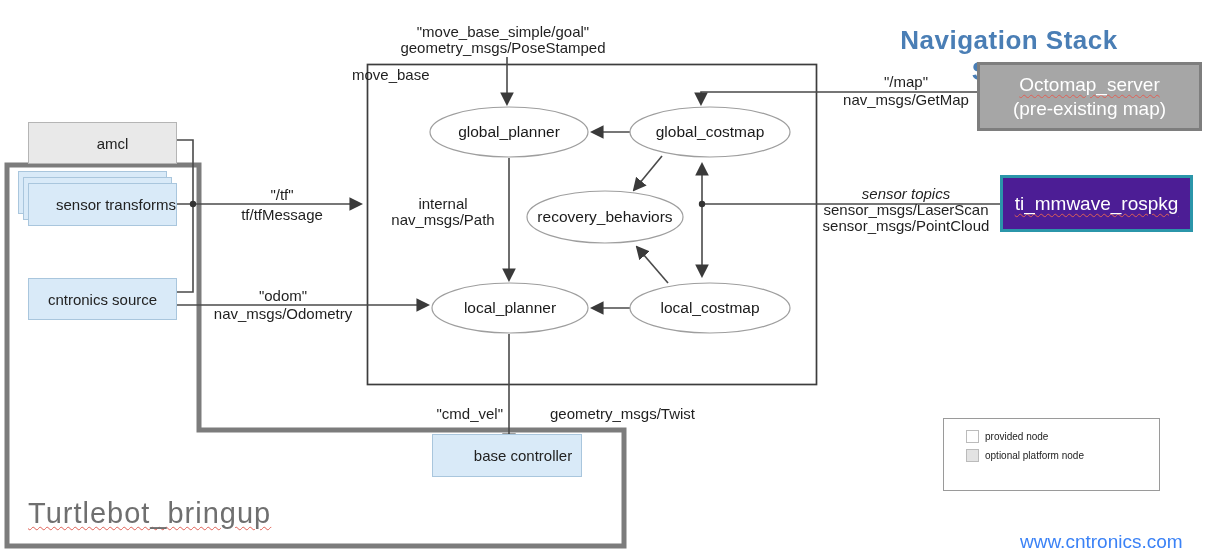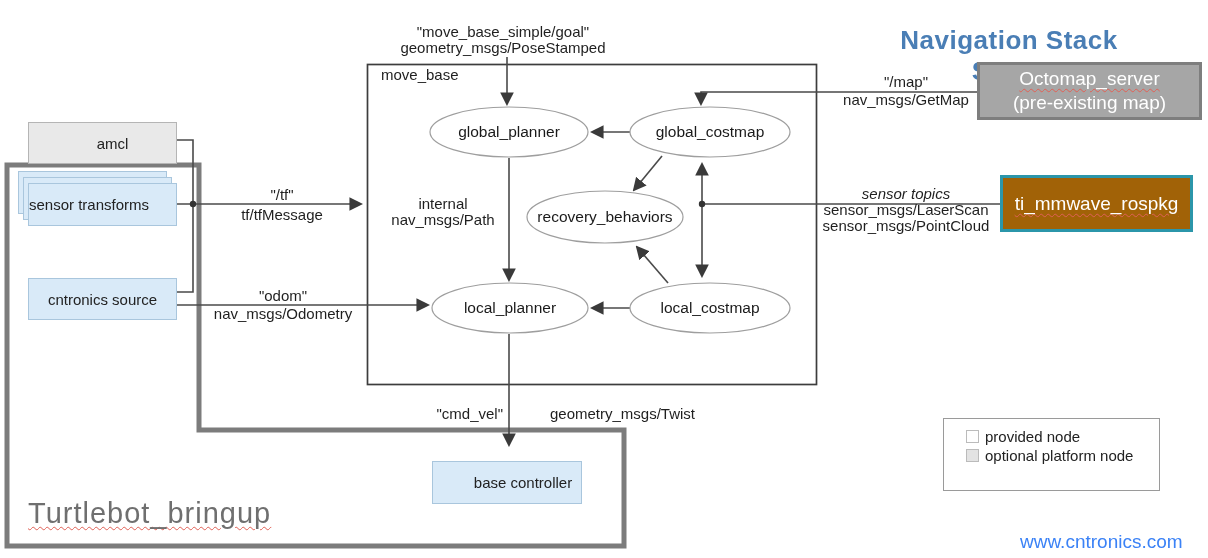--- a/index.html
+++ b/index.html
@@ -20,30 +20,30 @@
     font-size:15px;color:#222;box-sizing:border-box;
   }
   .blue{background:#d9eaf8;border:1px solid #a9c6dd;}
   .gray{background:#e9e9e9;border:1px solid #b5b5b5;}
   .stack-layer{position:absolute;width:149px;height:43px;background:#d9eaf8;border:1px solid #a9c6dd;box-sizing:border-box;}
   .bigbox{
     position:absolute;display:flex;flex-direction:column;align-items:center;justify-content:center;
     color:#ffffff;font-size:19px;line-height:24px;text-align:center;box-sizing:border-box;
   }
   .octomap{background:#a6a6a6;border:3px solid #7e7e7e;}
-  .mmwave{background:#a16207;border:3px solid #2b96aa;}
+  .mmwave{background:#4c1d95;border:3px solid #2b96aa;}
   .squiggle{
     text-decoration-line:underline;text-decoration-style:wavy;
     text-decoration-color:#e06055;text-decoration-thickness:1px;text-underline-offset:3px;
   }
-  .movebase-label{position:absolute;left:381px;top:66px;font-size:15px;color:#1f1f1f;}
+  .movebase-label{position:absolute;left:352px;top:66px;font-size:15px;color:#1f1f1f;}
   .legend{
     position:absolute;left:943px;top:418px;width:217px;height:73px;
     border:1px solid #9a9a9a;background:#ffffff;box-sizing:border-box;
-    padding:8px 0 0 22px;font-size:15px;line-height:19px;color:#222;
+    padding:8px 0 0 22px;font-size:10px;line-height:19px;color:#222;
   }
   .legend-row{display:flex;align-items:center;white-space:nowrap;}
   .swatch{width:13px;height:13px;border:1px solid #bbbbbb;margin-right:6px;flex:0 0 auto;box-sizing:border-box;}
   .turtlebot{
     position:absolute;left:28px;top:497px;font-size:29px;color:#6f6f6f;letter-spacing:1px;
   }
   .watermark{position:absolute;left:1020px;top:531px;font-size:19px;color:#3b82f6;}
   .italic{font-style:italic;}
   svg text{font-family:"Liberation Sans",sans-serif;font-size:15.5px;fill:#1a1a1a;}
 </style>
@@ -134,34 +134,34 @@
   <div class="lbl right" style="left:403px;top:406px;width:100px;">"cmd_vel"</div>
   <div class="lbl" style="left:514px;top:406px;margin-left:36px;">geometry_msgs/Twist</div>
 
   <div class="nodebox gray" style="left:28px;top:122px;width:149px;height:42px;padding-left:20px;">
     <span>amcl</span>
   </div>
 
   <div style="position:absolute;left:18px;top:171px;width:160px;height:56px;">
     <div class="stack-layer" style="left:0;top:0;"></div>
     <div class="stack-layer" style="left:5px;top:6px;"></div>
-    <div class="stack-layer" style="left:10px;top:12px;display:flex;align-items:center;justify-content:flex-start;font-size:15px;color:#222;">
+    <div class="stack-layer" style="left:10px;top:12px;display:flex;align-items:center;justify-content:flex-end;font-size:15px;color:#222;">
       <span>sensor transforms</span>
     </div>
   </div>
 
   <div class="nodebox blue" style="left:28px;top:278px;width:149px;height:42px;">
     <span>cntronics source</span>
   </div>
 
-  <div class="nodebox blue" style="left:432px;top:461px;width:150px;height:43px;padding-left:32px;">
+  <div class="nodebox blue" style="left:432px;top:434px;width:150px;height:43px;padding-left:32px;">
     <span>base controller</span>
   </div>
 
-  <div class="bigbox octomap" style="left:977px;top:62px;width:225px;height:58px;">
+  <div class="bigbox octomap" style="left:977px;top:62px;width:225px;height:69px;">
     <span class="squiggle">Octomap_server</span>
     <span>(pre-existing map)</span>
   </div>
 
   <div class="bigbox mmwave" style="left:1000px;top:175px;width:193px;height:57px;">
     <span class="squiggle">ti_mmwave_rospkg</span>
   </div>
 
   <div class="legend">
     <div class="legend-row">

